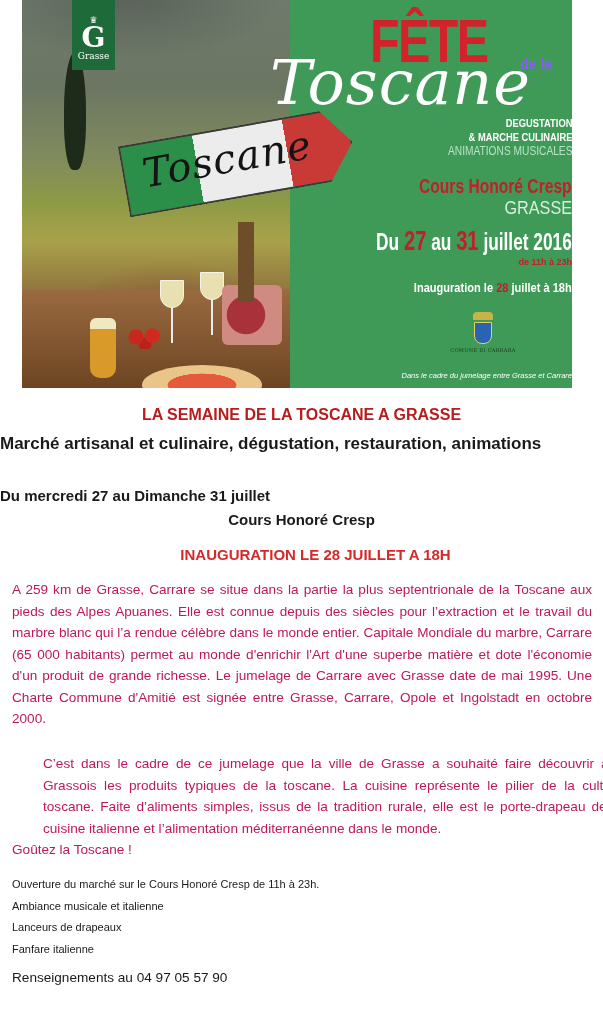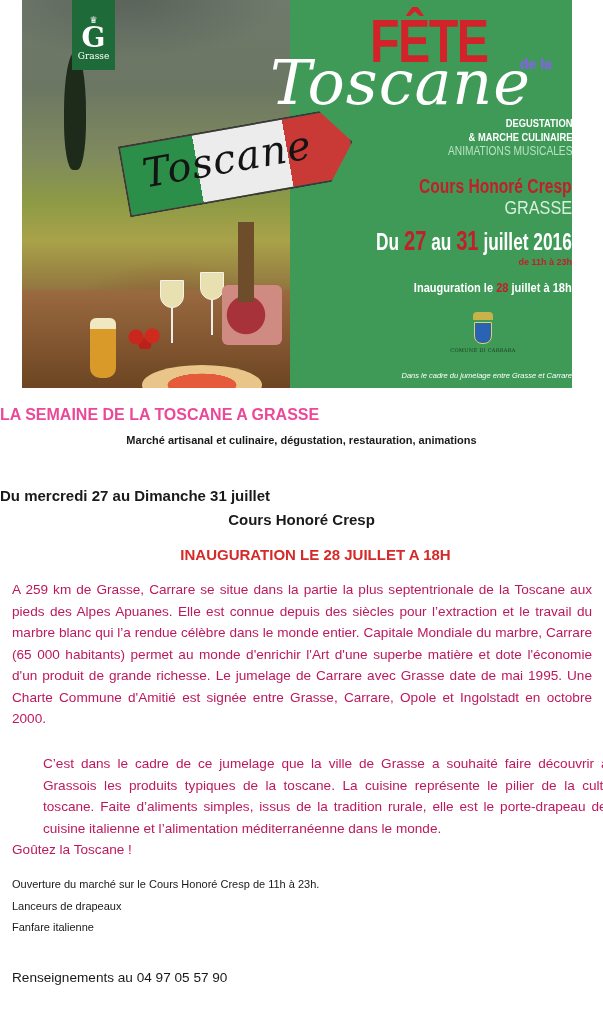--- a/index.html
+++ b/index.html
@@ -48,22 +48,22 @@
   .hours { position:absolute; right:31px; top:257px; color:#c0202a; font-weight:bold; font-size:9px; }
   .inaug-poster { position:absolute; right:31px; top:280px; color:#ffffff; font-weight:bold; font-size:13px; transform:scaleX(0.85); transform-origin:right top; white-space:nowrap; }
   .inaug-poster .red { color:#c0202a; }
   .carrara { position:absolute; left:448px; top:312px; width:70px; text-align:center; }
   .carrara .crown { width:20px; height:8px; margin:0 auto 2px; background:#c8b24a; border-radius:4px 4px 0 0; }
   .carrara .shield { width:16px; height:20px; margin:0 auto; background:#2a63b3; border:1px solid #e6d25a; border-radius:0 0 8px 8px; }
   .carrara .label { font-family:"DejaVu Serif", serif; font-size:5px; color:#1b3b1b; margin-top:3px; letter-spacing:0.3px; }
   .jumelage-note { position:absolute; right:31px; top:371px; color:#ffffff; font-style:italic; font-size:7.5px; }
 
   
-  .heading { position:absolute; left:0; width:603px; top:406px; font-weight:bold; font-size:16px; color:#ec4899; }
-  .subheading { position:absolute; left:0; width:603px; text-align:center; top:434px; font-weight:bold; font-size:11px; color:#1a1a1a; }
+  .heading { position:absolute; left:0; width:603px; text-align:center; top:406px; font-weight:bold; font-size:16px; color:#b91c1c; }
+  .subheading { position:absolute; left:0; width:603px; top:434px; font-weight:bold; font-size:17px; color:#1a1a1a; }
   .dates-line { position:absolute; left:0; width:603px; top:487px; font-weight:bold; font-size:15px; }
   .place-line { position:absolute; left:0; width:603px; text-align:center; top:511px; font-weight:bold; font-size:15px; }
   .inaug-line { position:absolute; left:0; width:603px; text-align:center; top:546px; font-weight:bold; font-size:15px; color:#d42a2a;margin-left:14px; }
 
   .para { position:absolute; left:12px; width:580px; font-size:13.6px; line-height:21.5px; text-align:justify; color:#be185d; }
   .p1 { top:579px; }
   .p2 { top:753px;margin-left:31px; }
   .p3 { top:839px; }
   .list { position:absolute; left:12px; top:874px; font-size:11px; line-height:21.5px; }
   .contact { position:absolute; left:12px; top:970px; font-size:13.6px; }
@@ -137,17 +137,18 @@
 <div class="dates-line">Du mercredi 27 au Dimanche 31 juillet</div>
 <div class="place-line">Cours Honoré Cresp</div>
 <div class="inaug-line">INAUGURATION LE 28 JUILLET A 18H</div>
 
 <div class="para p1">A 259 km de Grasse, Carrare se situe dans la partie la plus septentrionale de la Toscane aux pieds des Alpes Apuanes. Elle est connue depuis des siècles pour l’extraction et le travail du marbre blanc qui l’a rendue célèbre dans le monde entier. Capitale Mondiale du marbre, Carrare (65 000 habitants) permet au monde d'enrichir l'Art d'une superbe matière et dote l'économie d'un produit de grande richesse. Le jumelage de Carrare avec Grasse date de mai 1995. Une Charte Commune d'Amitié est signée entre Grasse, Carrare, Opole et Ingolstadt en octobre 2000.</div>
 <div class="para p2">C’est dans le cadre de ce jumelage que la ville de Grasse a souhaité faire découvrir aux Grassois les produits typiques de la toscane.  La cuisine représente le pilier de la culture toscane. Faite d’aliments simples, issus de la tradition rurale, elle est le porte-drapeau de la cuisine italienne et l’alimentation méditerranéenne dans le monde.</div>
 <div class="para p3">Goûtez la Toscane !</div>
 
 <div class="list">
   <div>Ouverture du marché sur le Cours Honoré Cresp de 11h à 23h.</div>
+  <div>Ambiance musicale et italienne</div>
   <div>Lanceurs de drapeaux</div>
   <div>Fanfare italienne</div>
 </div>
 
 <div class="contact">Renseignements au 04 97 05 57 90</div>
 
 </body></html>

